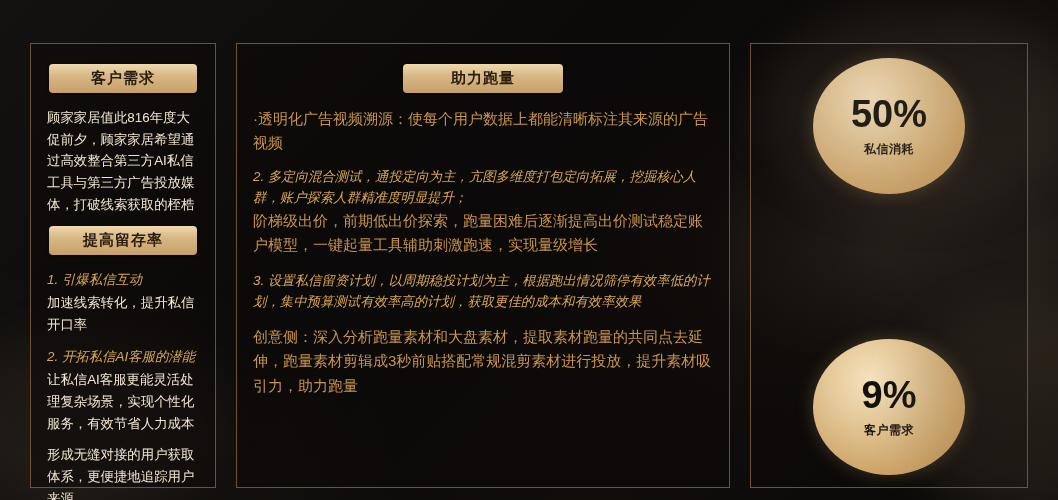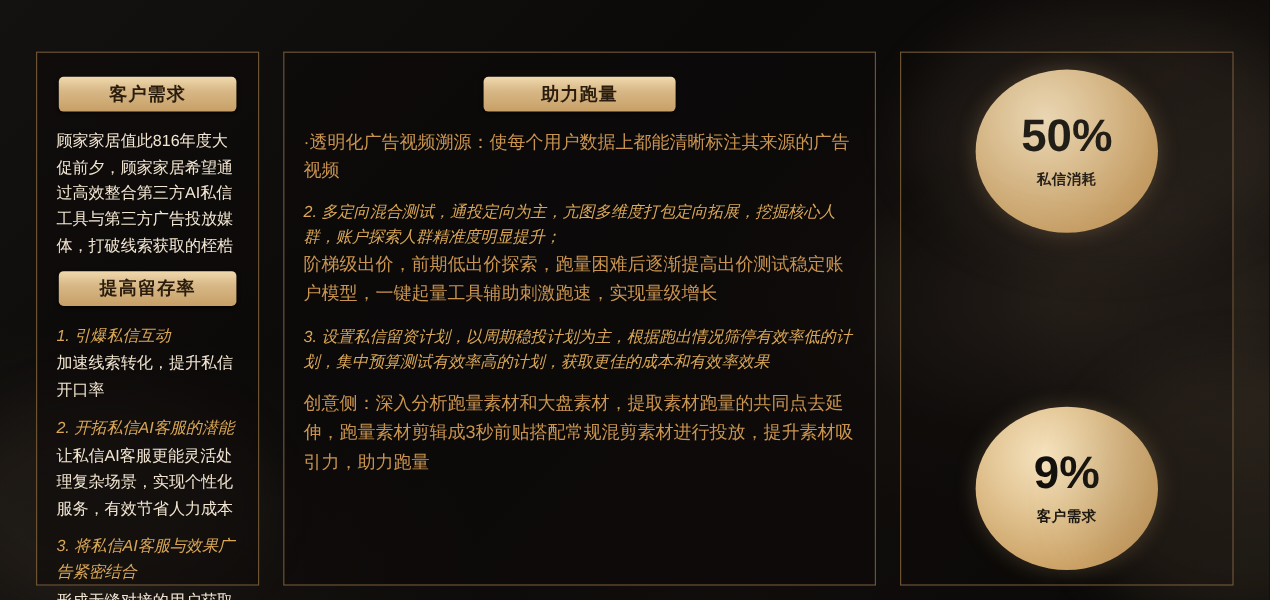--- a/index.html
+++ b/index.html
@@ -122,21 +122,20 @@
     <p class="body">顾家家居值此816年度大促前夕，顾家家居希望通过高效整合第三方AI私信工具与第三方广告投放媒体，打破线索获取的桎梏</p>
 
     <div class="badge w-sm">提高留存率</div>
 
     <p class="gold">1. 引爆私信互动</p>
     <p class="body">加速线索转化，提升私信开口率</p>
 
     <p class="gold">2. 开拓私信AI客服的潜能</p>
     <p class="body">让私信AI客服更能灵活处理复杂场景，实现个性化服务，有效节省人力成本</p>
 
-    <p class="gold">3. 将私信AI客服与效果广告紧密结合</p>
     <p class="body">形成无缝对接的用户获取体系，更便捷地追踪用户来源</p>
   </div>
 
   <div class="col col-mid">
     <div class="badge w-md">助力跑量</div>
 
     <p class="gold-soft">·透明化广告视频溯源：使每个用户数据上都能清晰标注其来源的广告视频</p>
 
 
     <div class="mid-para">

